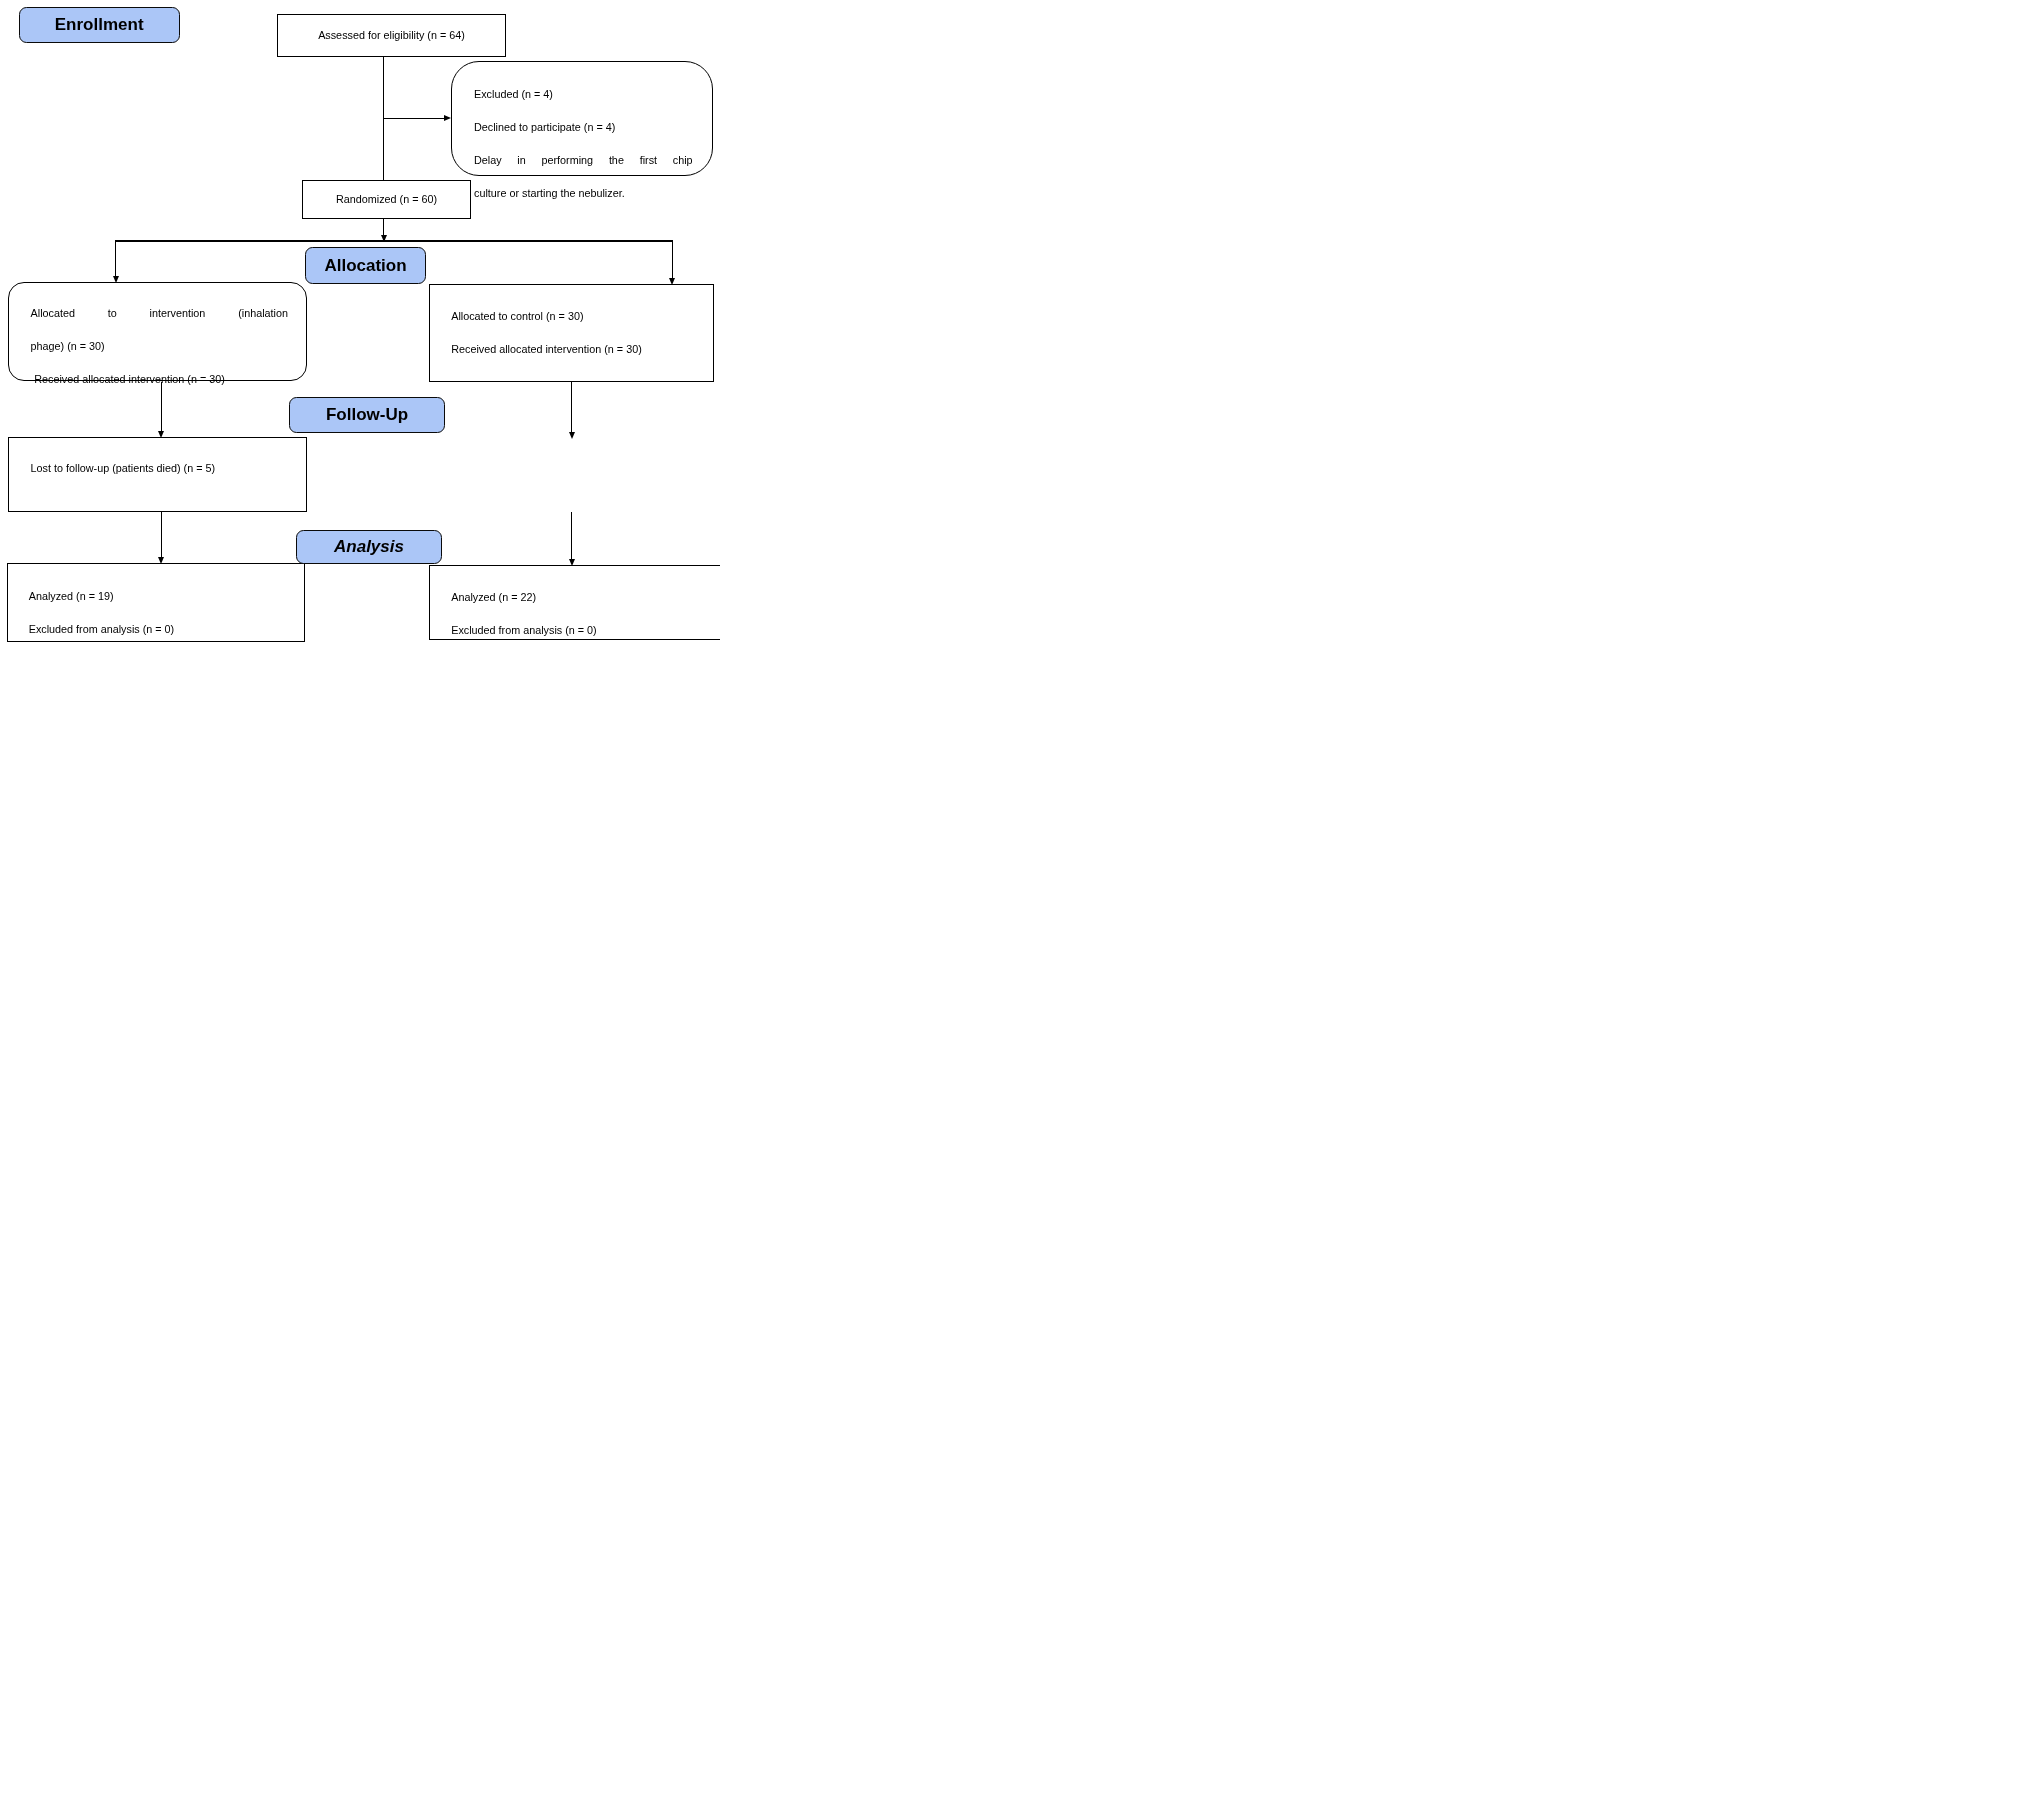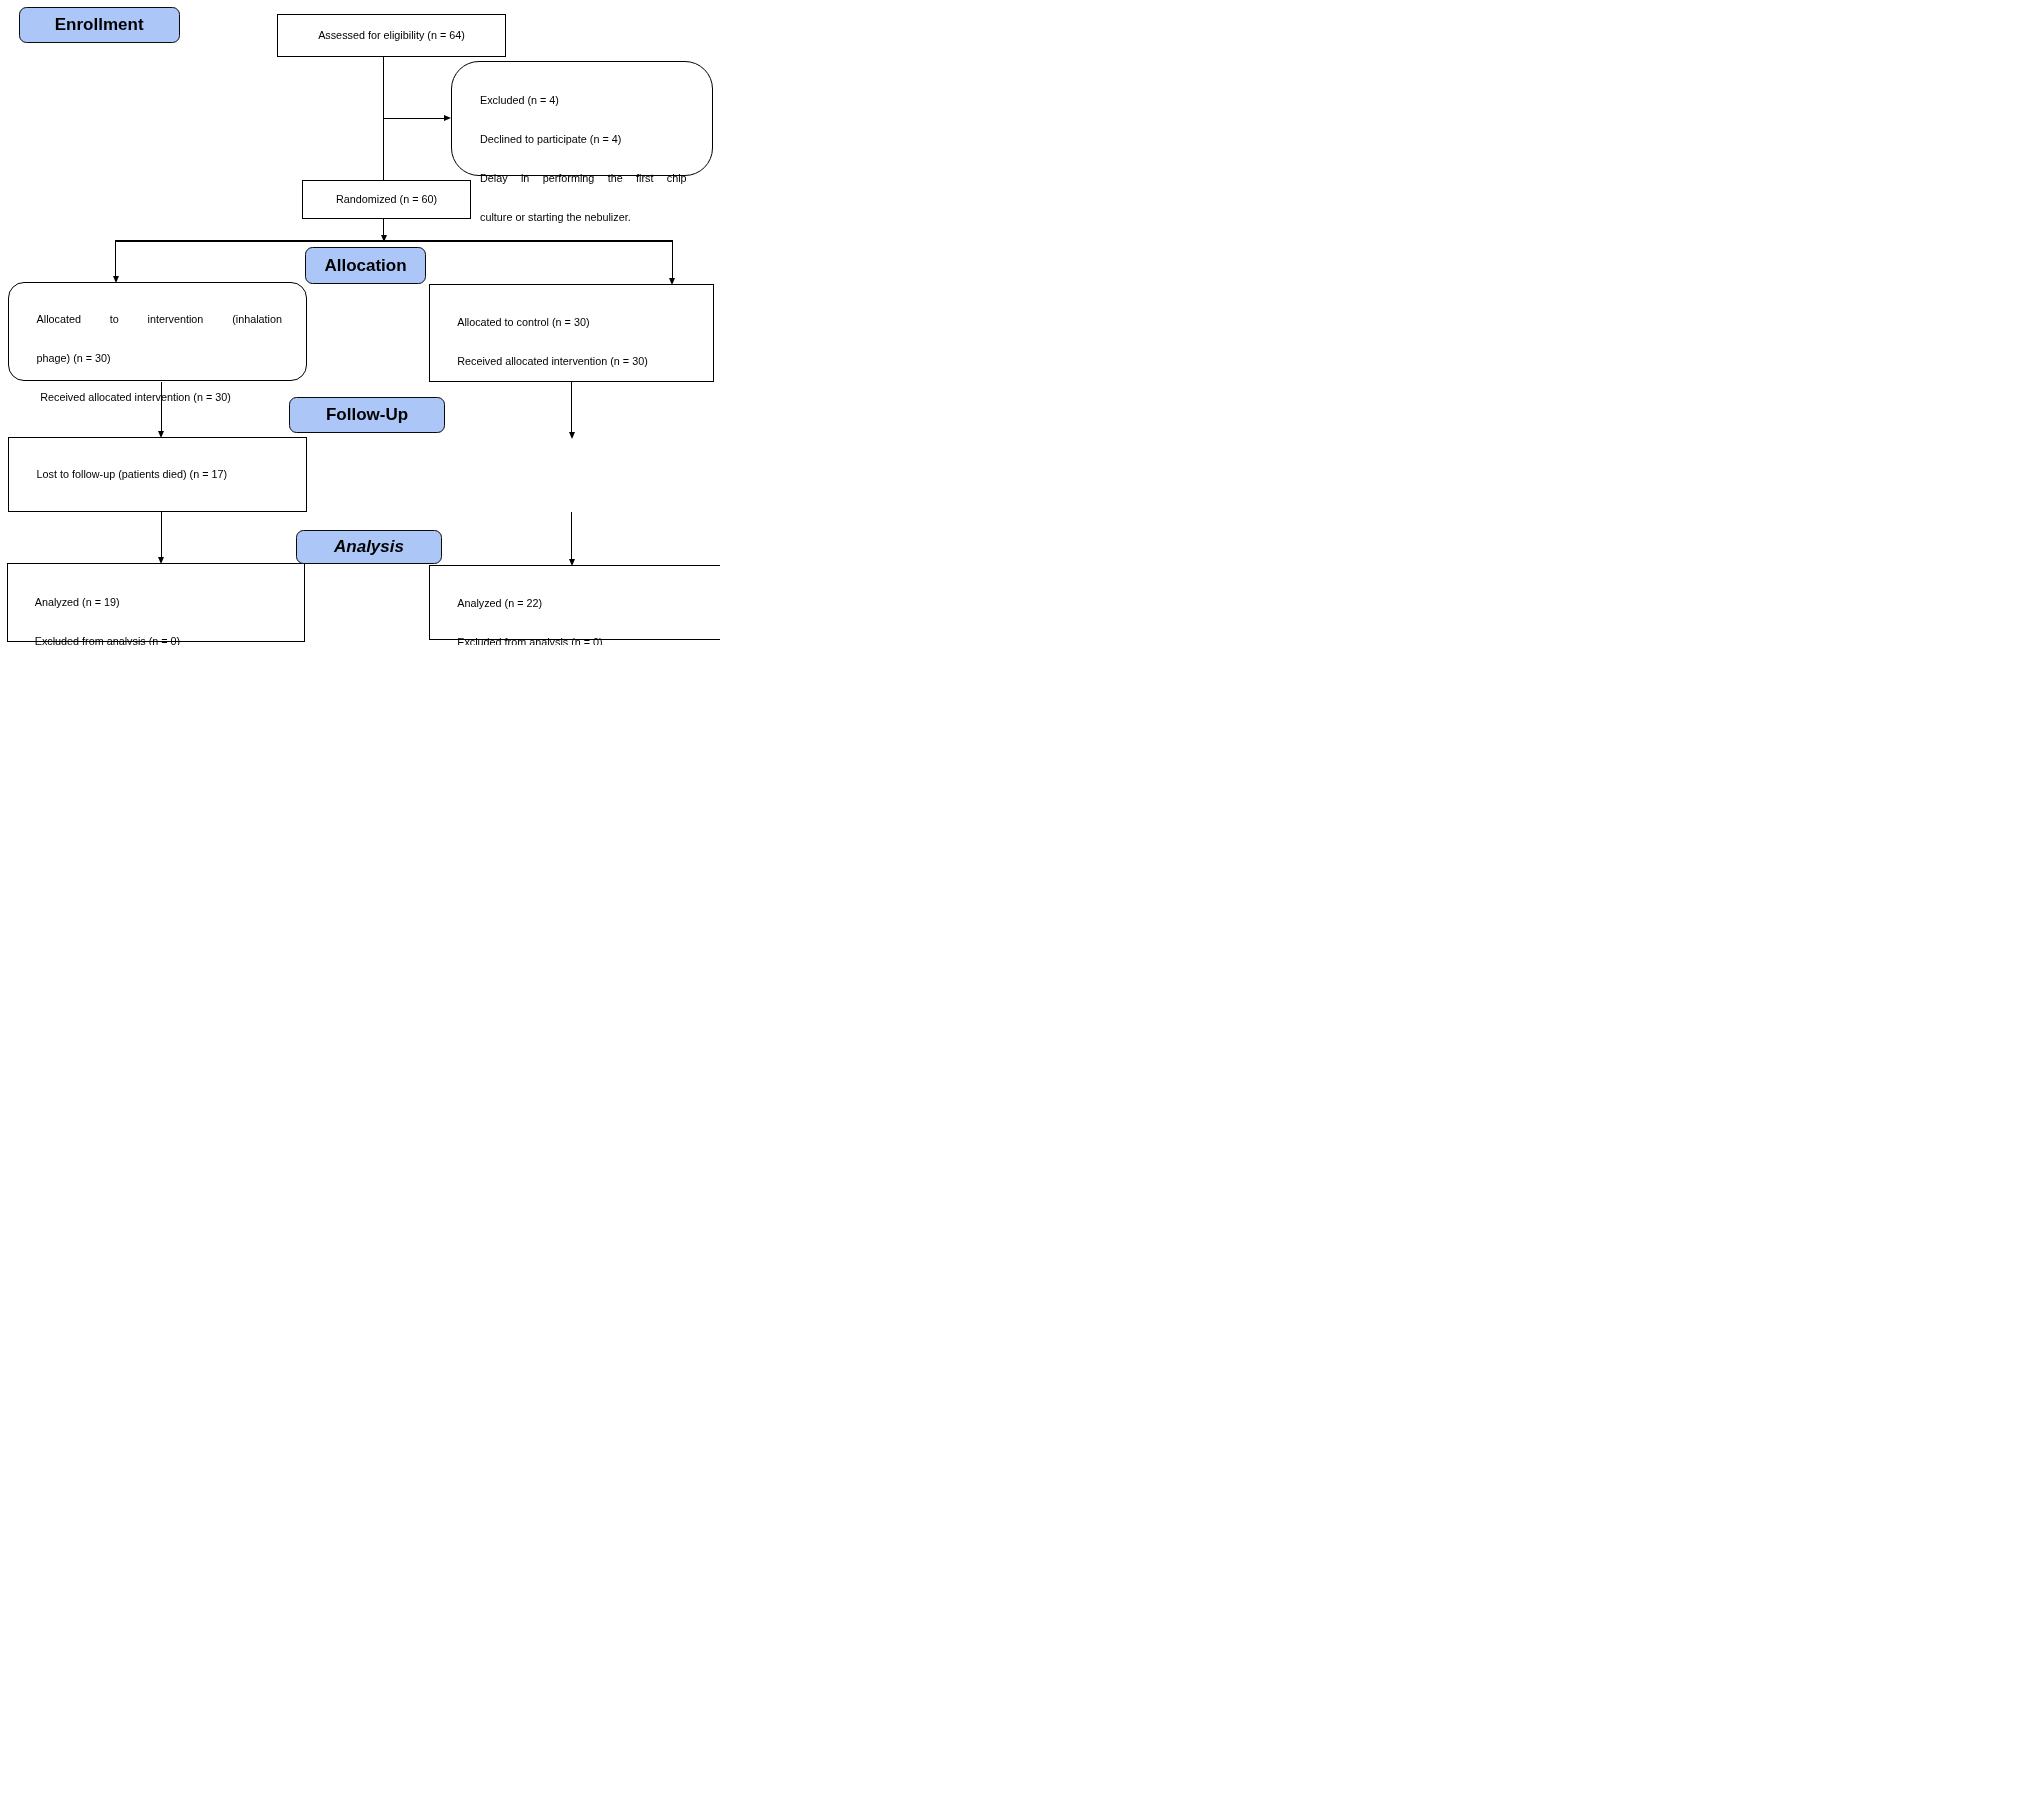--- a/index.html
+++ b/index.html
@@ -13,21 +13,21 @@
     overflow: hidden;
   }
   .box {
     position: absolute;
     background: #ffffff;
     border: 1.4px solid #000000;
     box-sizing: border-box;
     font-size: 10.8px;
     z-index: 2;
   }
-  .box p { margin: 16px; line-height: 23px; }
+  .box p { margin: 10px; line-height: 23px; }
   .center-text {
     display: flex;
     align-items: center;
     justify-content: center;
     text-align: center;
   }
   .pill {
     position: absolute;
     background: #ABC6F7;
     border: 1.9px solid #0a0a0a;
@@ -164,21 +164,21 @@
     <p>phage) (n = 30)</p>
     <p class="indent">Received allocated intervention (n = 30)</p>
   </div>
 
   <div class="box" id="box-alloc-ctl">
     <p>Allocated to control (n = 30)</p>
     <p>Received allocated intervention (n = 30)</p>
   </div>
 
   <div class="box" id="box-fu-int">
-    <p>Lost to follow-up (patients died) (n = 17)</p>
+    <p>Lost to follow-up (patients died) (n = 5)</p>
   </div>
 
 
   <div class="box" id="box-an-int">
     <p>Analyzed (n = 19)</p>
     <p>Excluded from analysis (n = 0)</p>
   </div>
 
   <div class="box" id="box-an-ctl">
     <p>Analyzed (n = 22)</p>

